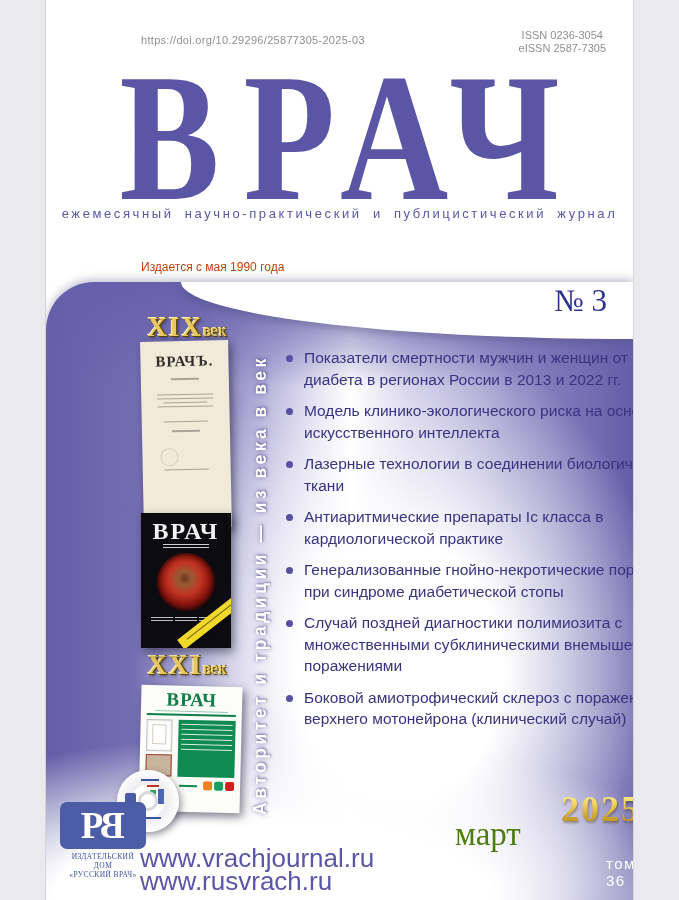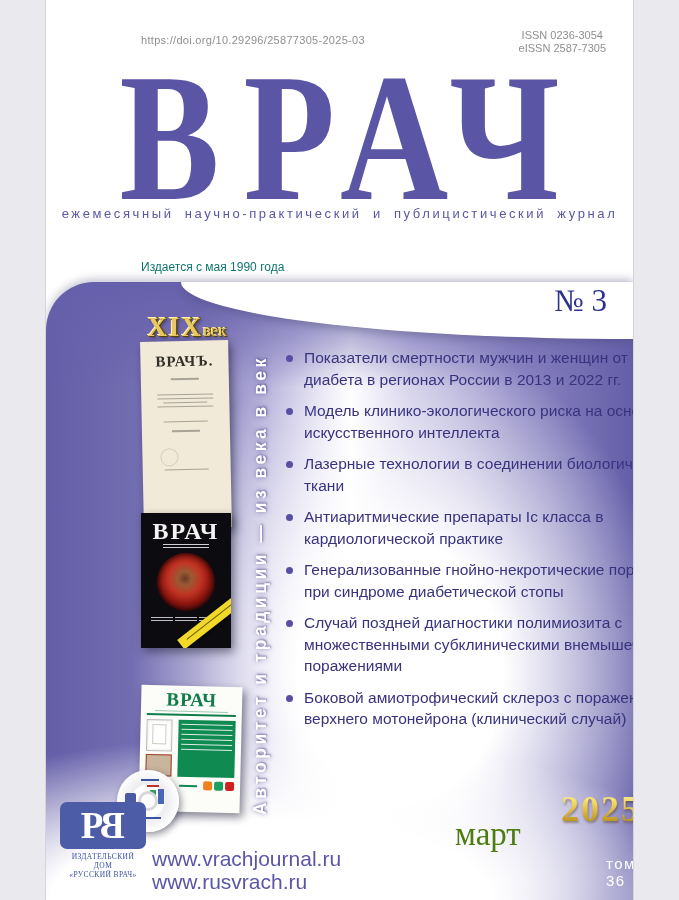--- a/index.html
+++ b/index.html
@@ -7,21 +7,21 @@
         font-family:"Liberation Sans",sans-serif;overflow:hidden;outline:1px solid #d5d5d8;}
 
   
   .doi{position:absolute;left:95px;top:34px;font-size:11px;color:#8f8f8f;letter-spacing:.3px;text-decoration:none;}
   .issn{position:absolute;right:27px;top:29px;text-align:center;font-size:11px;line-height:13px;color:#8f8f8f;}
   .title{position:absolute;left:0;right:0;top:52px;text-align:center;
          font-family:"Liberation Serif",serif;font-weight:bold;font-size:150px;line-height:150px;
          color:#5a56a5;letter-spacing:24px;text-indent:24px;transform:scaleY(1.22);transform-origin:50% 20%;}
   .subtitle{position:absolute;left:0;right:0;top:206px;text-align:center;font-size:13px;
             color:#5a56a5;letter-spacing:2.6px;word-spacing:5px;}
-  .since{position:absolute;left:95px;top:260px;font-size:12px;color:#0f766e;text-align:right;}
+  .since{position:absolute;left:95px;top:260px;font-size:12px;color:#c2410c;text-align:right;}
 
   
   .panel{position:absolute;left:0;right:0;top:282px;bottom:0;border-top-left-radius:48px;
     box-shadow:0 -3px 8px rgba(90,90,125,.35);
     background-color:#665fab;
     background-image:
       linear-gradient(180deg, rgba(102,95,171,.95) 0px, rgba(102,95,171,0) 105px),
       radial-gradient(ellipse 460px 165px at 225px 100%, #ffffff 0%, #ffffff 48%, rgba(255,255,255,0) 100%),
       radial-gradient(ellipse 270px 340px at 355px 390px, #ffffff 0%, #ffffff 38%, rgba(255,255,255,0) 100%),
       linear-gradient(90deg,#645ea8 0%,#7d77b8 26%,#c9c5e5 42%,#ffffff 52%,#c9c5e5 62%,#8e88c3 80%,#645ea8 100%);}
@@ -113,21 +113,21 @@
 
   
   .month{position:absolute;left:409px;top:816px;font-family:"Liberation Serif",serif;
          font-size:33px;color:#4d7c0f;}
   .year{position:absolute;left:515px;top:788px;font-family:Liberation Serif, serif;font-size:36px;
         font-weight:bold;letter-spacing:2px;
         background:linear-gradient(180deg,#fdf2a6 5%,#f3d865 35%,#caa22a 70%,#a87f18 100%);
         -webkit-background-clip:text;background-clip:text;color:transparent;
         filter:drop-shadow(1px 2px 1px rgba(60,40,0,.4));}
   .volume{position:absolute;left:560px;top:855px;font-size:15px;color:#fff;letter-spacing:1.5px;}
-  .sites{position:absolute;left:94px;top:847px;font-size:21px;line-height:23px;color:#5b55a8;margin-left:12px;}
+  .sites{position:absolute;left:94px;top:847px;font-size:26px;line-height:23px;color:#5b55a8;}
   .sites a{color:#5b55a8;text-decoration:none;display:block;}
   .pubbox{position:absolute;left:14px;top:802px;width:86px;height:47px;background:#4c5ca6;border-radius:7px;
           display:flex;align-items:center;justify-content:center;color:#fff;
           font-family:"Liberation Serif",serif;font-size:37px;font-weight:bold;line-height:1;}
   .pubbox .mirror{display:inline-block;transform:scaleX(-1);margin-left:-3px;}
   .publines{position:absolute;left:6px;top:852px;width:102px;text-align:center;
             font-family:"Liberation Serif",serif;font-size:7.5px;line-height:9px;color:#3c52a0;letter-spacing:.4px;}
 </style>
 </head>
 <body>
@@ -146,20 +146,23 @@
   <div class="panel"></div>
   <div class="curve"></div>
   <div class="issue-no">№ 3</div>
 
   <div class="era era19">
     <span class="num">XIX</span><span class="word">век</span>
   </div>
   <div class="era era20">
     <span class="num">XX</span><span class="word">век</span>
   </div>
+  <div class="era era21">
+    <span class="num">XXI</span><span class="word">век</span>
+  </div>
 
   <div class="cover cover19">
     <div class="c19-title">ВРАЧЪ.</div>
     <div class="l19 w1 decor"></div>
     <div class="c19-block">
       <div class="l19 w2"></div>
       <div class="l19 w2"></div>
       <div class="l19 w3"></div>
       <div class="l19 w2"></div>
     </div>

